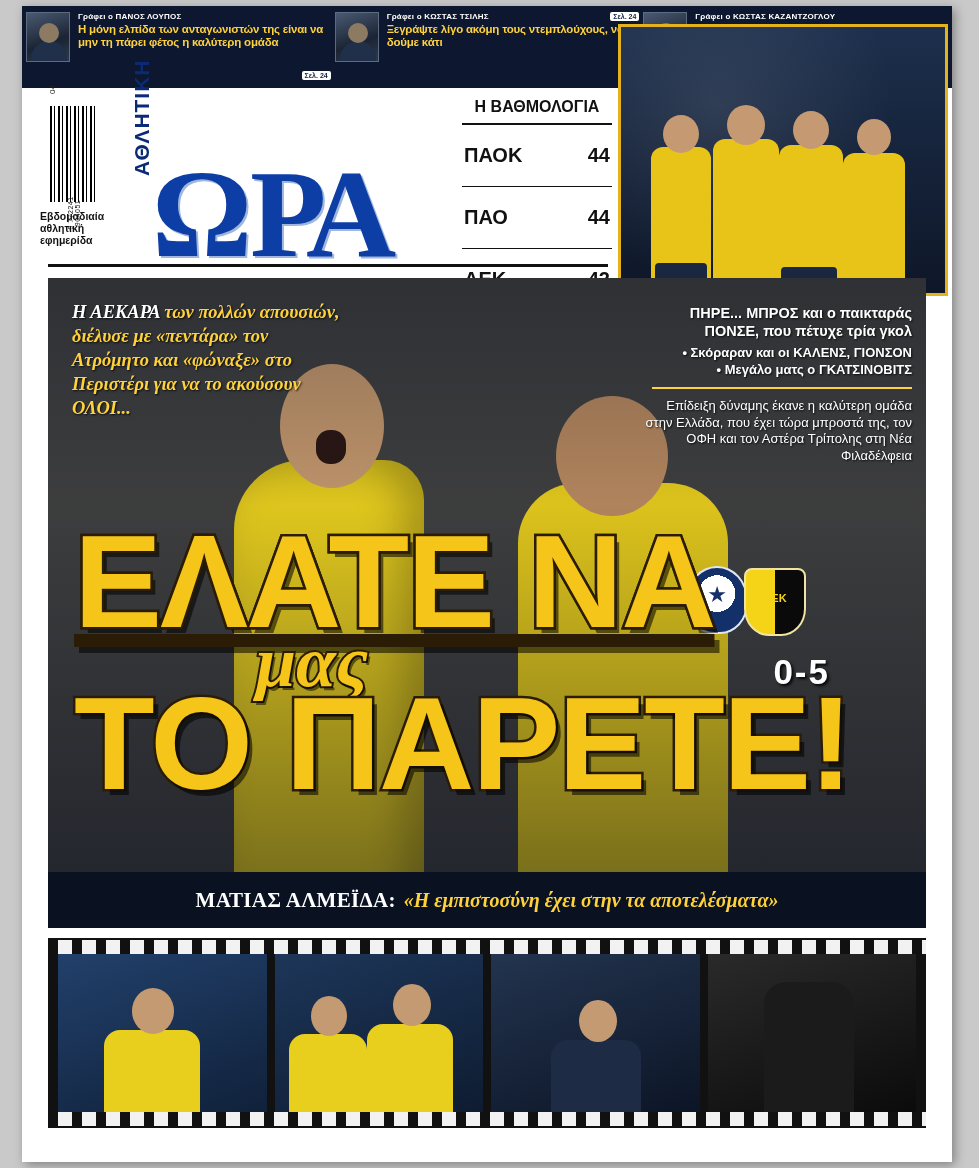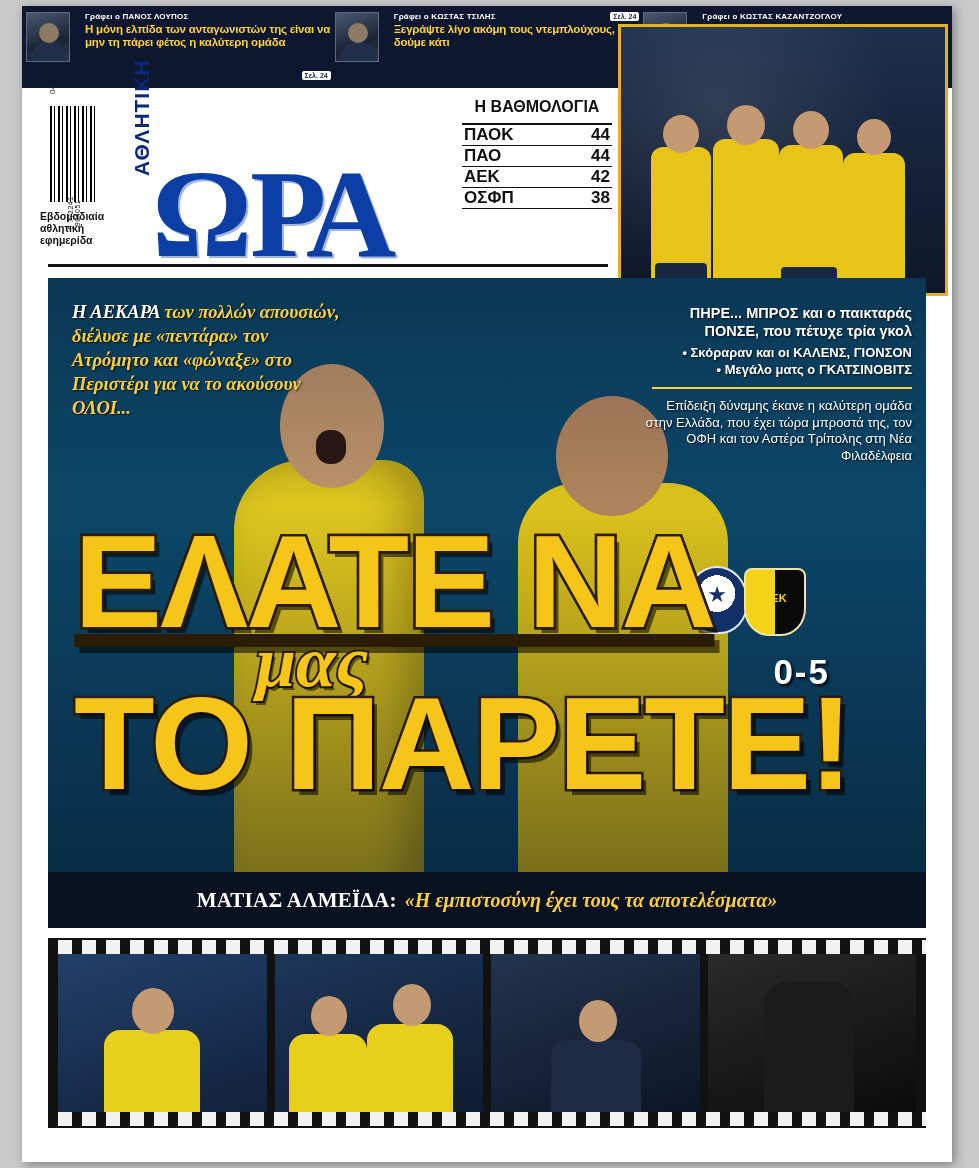--- a/index.html
+++ b/index.html
@@ -22,21 +22,21 @@
   }
 
   
   #topstrip {
     position:absolute; left:0; top:0; width:930px; height:82px;
     background:#0d1730;
     display:flex; gap:4px; padding:6px 4px 4px 4px;
   }
   .tease {
     flex:1 1 0;
-    display:flex; gap:15px; align-items:flex-start;
+    display:flex; gap:8px; align-items:flex-start;
     position:relative;
     justify-content:space-between;
   }
   .tease .thumb {
     width:44px; height:50px; flex:0 0 44px;
     background: linear-gradient(160deg,#4a5a72,#1b2434 60%,#2d3a4e);
     border:1px solid #5d6b80;
     position:relative; overflow:hidden;
   }
   .tease .thumb::after{
@@ -110,22 +110,22 @@
   
   #standings {
     position:absolute; left:440px; top:10px; width:150px;
   }
   #standings .sttitle {
     text-align:center; font-weight:bold; font-size:16px; color:#111;
     border-bottom:2px solid #111; padding-bottom:7px;
   }
   #standings table { width:100%; border-collapse:collapse; }
   #standings td {
-    font-size:17px; font-weight:bold; color:#111;
-    border-bottom:1.5px solid #111; padding:0 2px;
+    font-size:20px; font-weight:bold; color:#111;
+    border-bottom:1.5px solid #111; padding:19px 2px;
   }
   #standings td.pts { text-align:right; }
   
   #photo-top {
     position:absolute; left:596px; top:-64px; width:330px; height:272px;
     background:#13233d;
     border:3px solid #e4b21c;
     overflow:hidden;
   }
   .celeb-bg {
@@ -146,21 +146,21 @@
     font-family:"Liberation Serif", serif;
     margin-top:26px;
   }
   #rule-issue2 {
     position:absolute; left:26px; top:196px; width:560px; border-top:3px solid #111;
   }
 
   
   #hero {
     position:absolute; left:26px; top:272px; width:878px; height:650px;
-    background:#0c4a6e; overflow:hidden;
+    background:#404040; overflow:hidden;
   }
   #hero .bg {
     position:absolute; inset:0;
     background:
       repeating-linear-gradient(90deg, rgba(255,255,255,.05) 0 3px, transparent 3px 26px),
       repeating-linear-gradient(0deg, rgba(255,255,255,.04) 0 3px, transparent 3px 26px),
       linear-gradient(180deg,#1b3052 0%, #16263f 40%, #0a1картина 100%),
       linear-gradient(180deg,#1b3052 0%, #16263f 40%, #0a1220 100%);
   }
   
@@ -415,21 +415,21 @@
       <div class="crest aek"></div>
     </div>
     <div id="score">0-5</div>
 
     <div class="giant" id="giant1">ΕΛΑΤΕ ΝΑ</div>
     <div id="giantmas">μας</div>
     <div class="giant" id="giant2">ΤΟ ΠΑΡΕΤΕ!</div>
 
     <div id="quotebar">
       <span class="who">ΜΑΤΙΑΣ ΑΛΜΕΪΔΑ:</span>
-      <span class="quote">«Η εμπιστοσύνη έχει τους τα αποτελέσματα»</span>
+      <span class="quote">«Η εμπιστοσύνη έχει στην τα αποτελέσματα»</span>
     </div>
   </div>
 
   <div id="filmstrip">
     <div class="perfs top"></div>
     <div id="frames">
       <div class="frame f1">
         <div class="fbg"></div>
         <div class="jersey" style="left:46px; top:76px; width:96px; height:90px;"></div>
         <div class="face" style="left:74px; top:34px; width:42px; height:46px;"></div>

